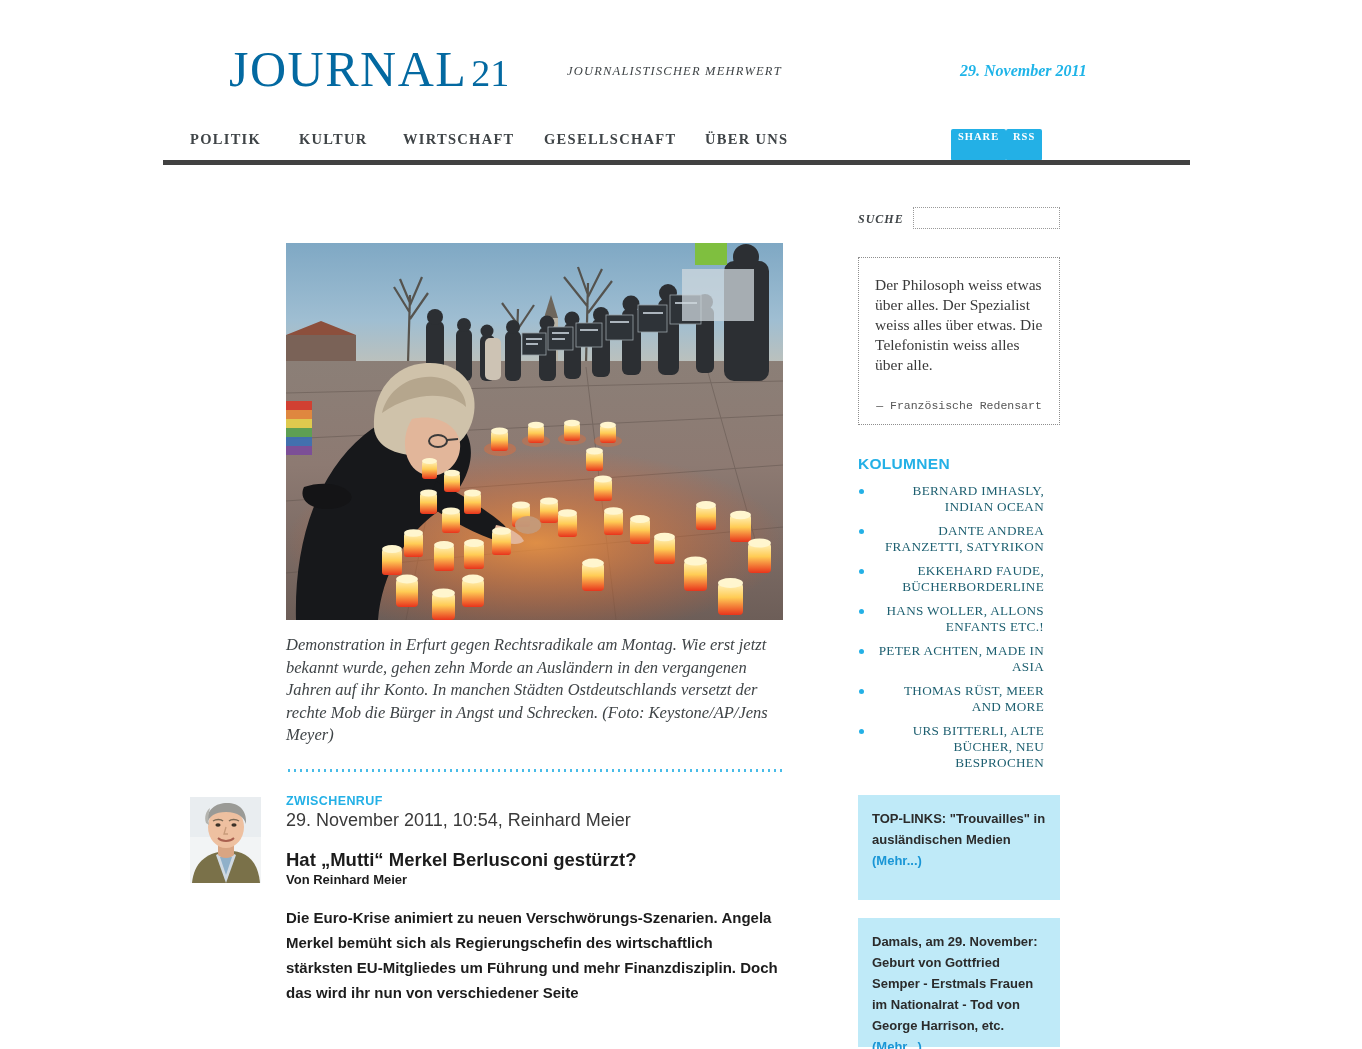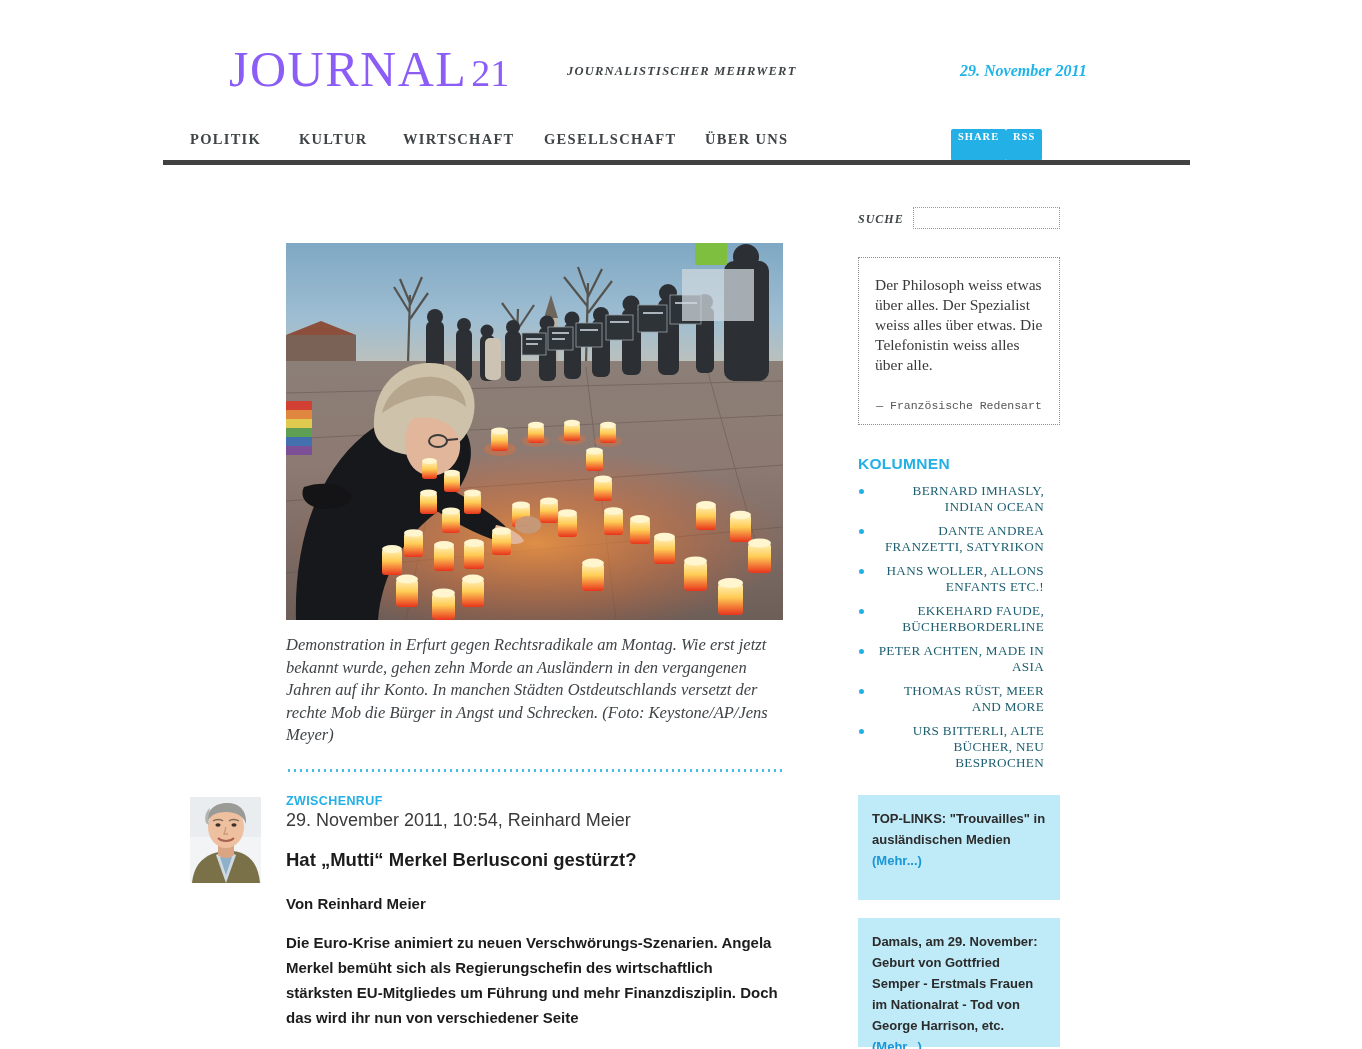--- a/index.html
+++ b/index.html
@@ -22,33 +22,33 @@
   .masthead {
     position: absolute;
     left: 163px; top: 40px;
     width: 1027px; height: 70px;
   }
   .logo {
     position: absolute; left: 66px; top: 0px;
     font-family: "Liberation Serif", serif;
     font-size: 50px;
     letter-spacing: 1.5px;
-    color: #8b5cf6;
+    color: #0369a1;
     white-space: nowrap;
   }
   .logo .num {
     font-size: 38px;
     letter-spacing: 0px;
     margin-left: 4px;
   }
   .tagline {
     position: absolute; left: 404px; top: 24px;
     font-family: "Liberation Serif", serif;
     font-style: italic;
-    font-weight: bold;
+    font-weight: normal;
     font-size: 12.5px;
     letter-spacing: 1.2px;
     color: #3f4447;
     white-space: nowrap;
   }
   .datum {
     position: absolute; left: 797px; top: 22px;
     font-family: "Liberation Serif", serif;
     font-style: italic;
     font-weight: bold;
@@ -182,23 +182,22 @@
     font-family: "Liberation Serif", serif;
     font-style: italic;
     font-size: 17px;
     color: #2b2b2b;
     line-height: 22px;
     margin-top: 1px;
   }
   .author {
     font-family: "Liberation Sans", sans-serif;
     font-weight: bold;
-    font-size: 15px;
+    font-size: 13px;
     color: #1c1c1c;
-    margin-top: 23px;
   }
   .body-text {
     font-family: "Liberation Sans", sans-serif;
     font-weight: bold;
     font-size: 15px;
     color: #1c1c1c;
     line-height: 25px;
     margin-top: 18px;
   }
 
@@ -648,22 +647,22 @@
 
     <div class="quote-box">
       <div class="quote-text">Der Philosoph weiss etwas über alles. Der Spezialist weiss alles über etwas. Die Telefonistin weiss alles über alle.</div>
       <div class="quote-source">— Französische Redensart</div>
     </div>
 
     <div class="kolumnen-title">KOLUMNEN</div>
     <ul class="kolumnen-list">
       <li>BERNARD IMHASLY, INDIAN OCEAN</li>
       <li>DANTE ANDREA FRANZETTI, SATYRIKON</li>
+      <li>EKKEHARD FAUDE, BÜCHERBORDERLINE</li>
       <li>HANS WOLLER, ALLONS ENFANTS ETC.!</li>
-      <li>EKKEHARD FAUDE, BÜCHERBORDERLINE</li>
       <li>PETER ACHTEN, MADE IN ASIA</li>
       <li>THOMAS RÜST, MEER AND MORE</li>
       <li>URS BITTERLI, ALTE BÜCHER, NEU BESPROCHEN</li>
     </ul>
 
     <div class="info-box box-toplinks">
       <span>TOP-LINKS: "Trouvailles" in ausländischen Medien </span><span class="more">(Mehr...)</span>
     </div>
 
     <div class="info-box box-damals">

